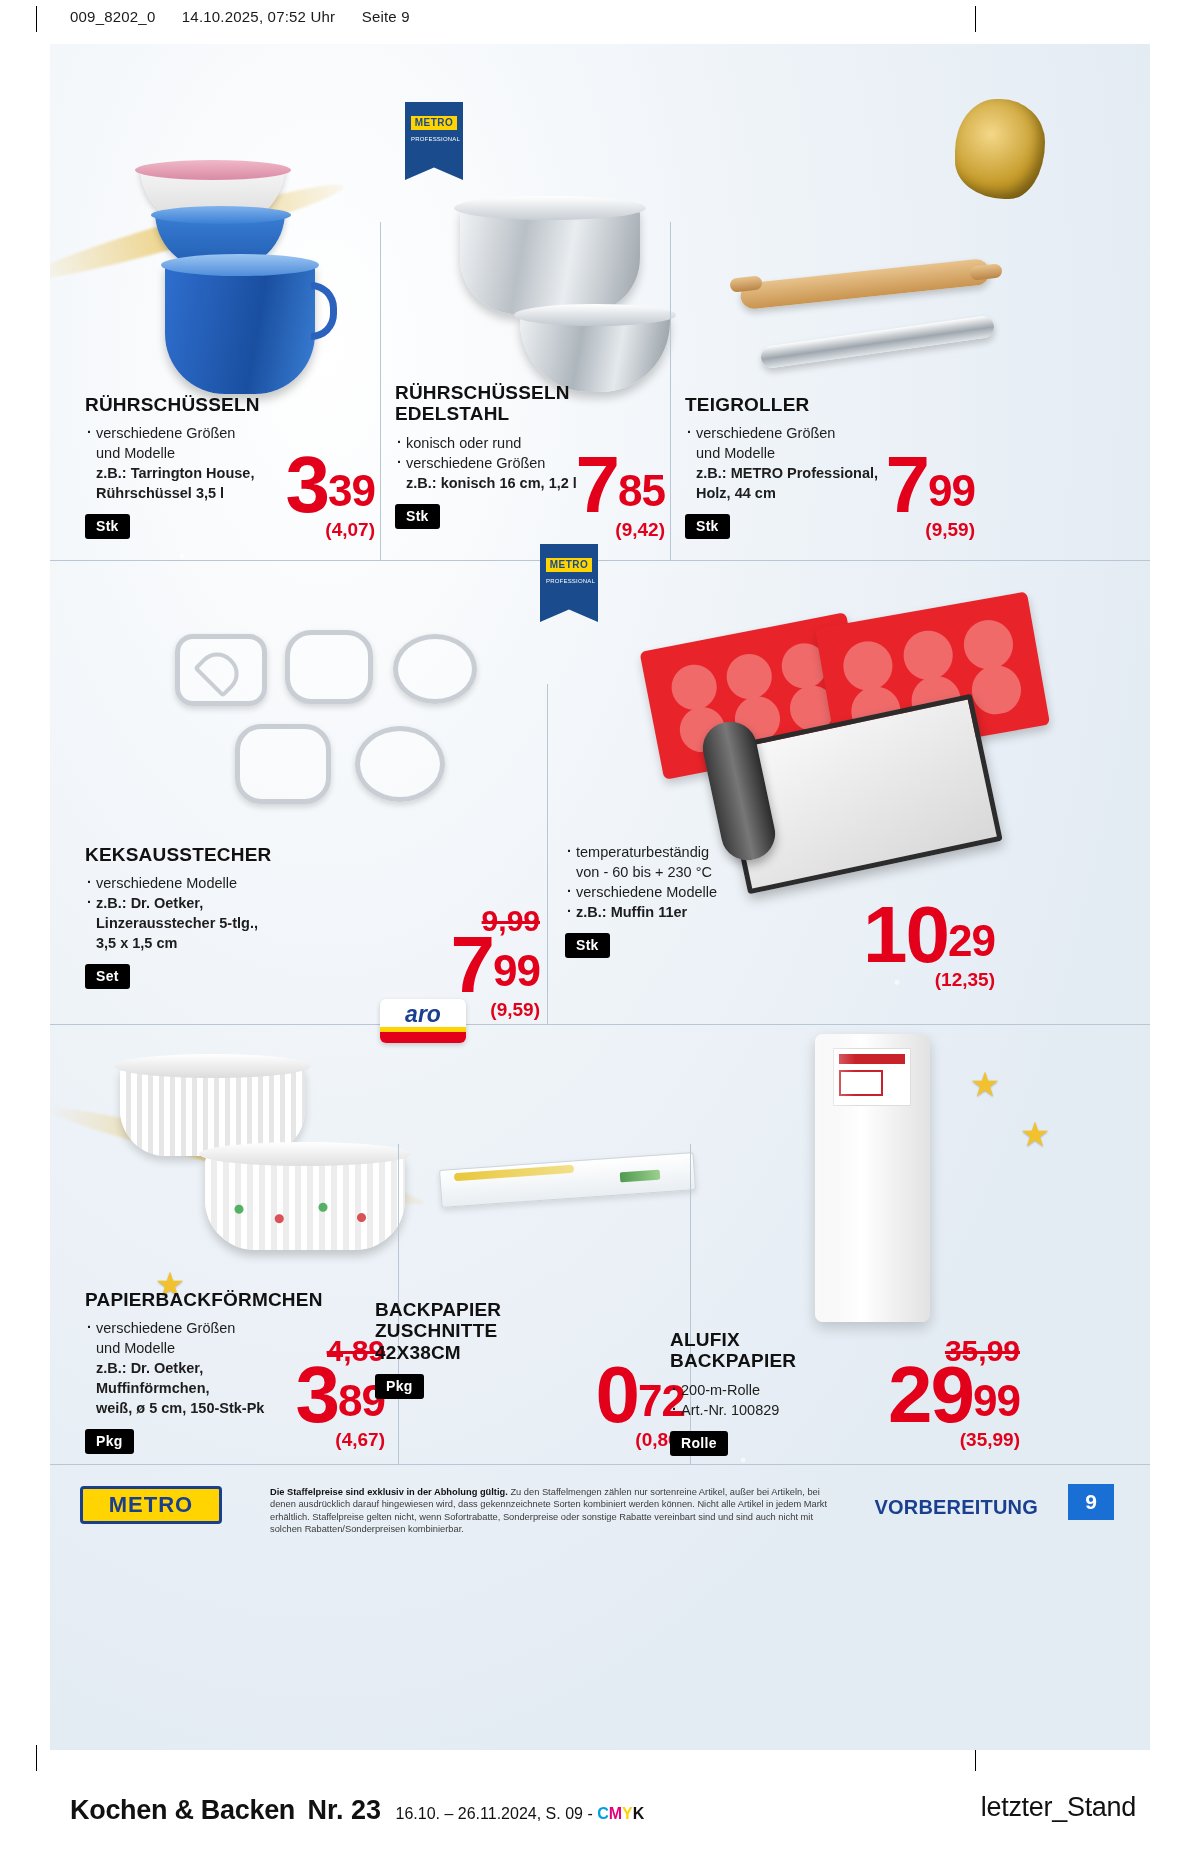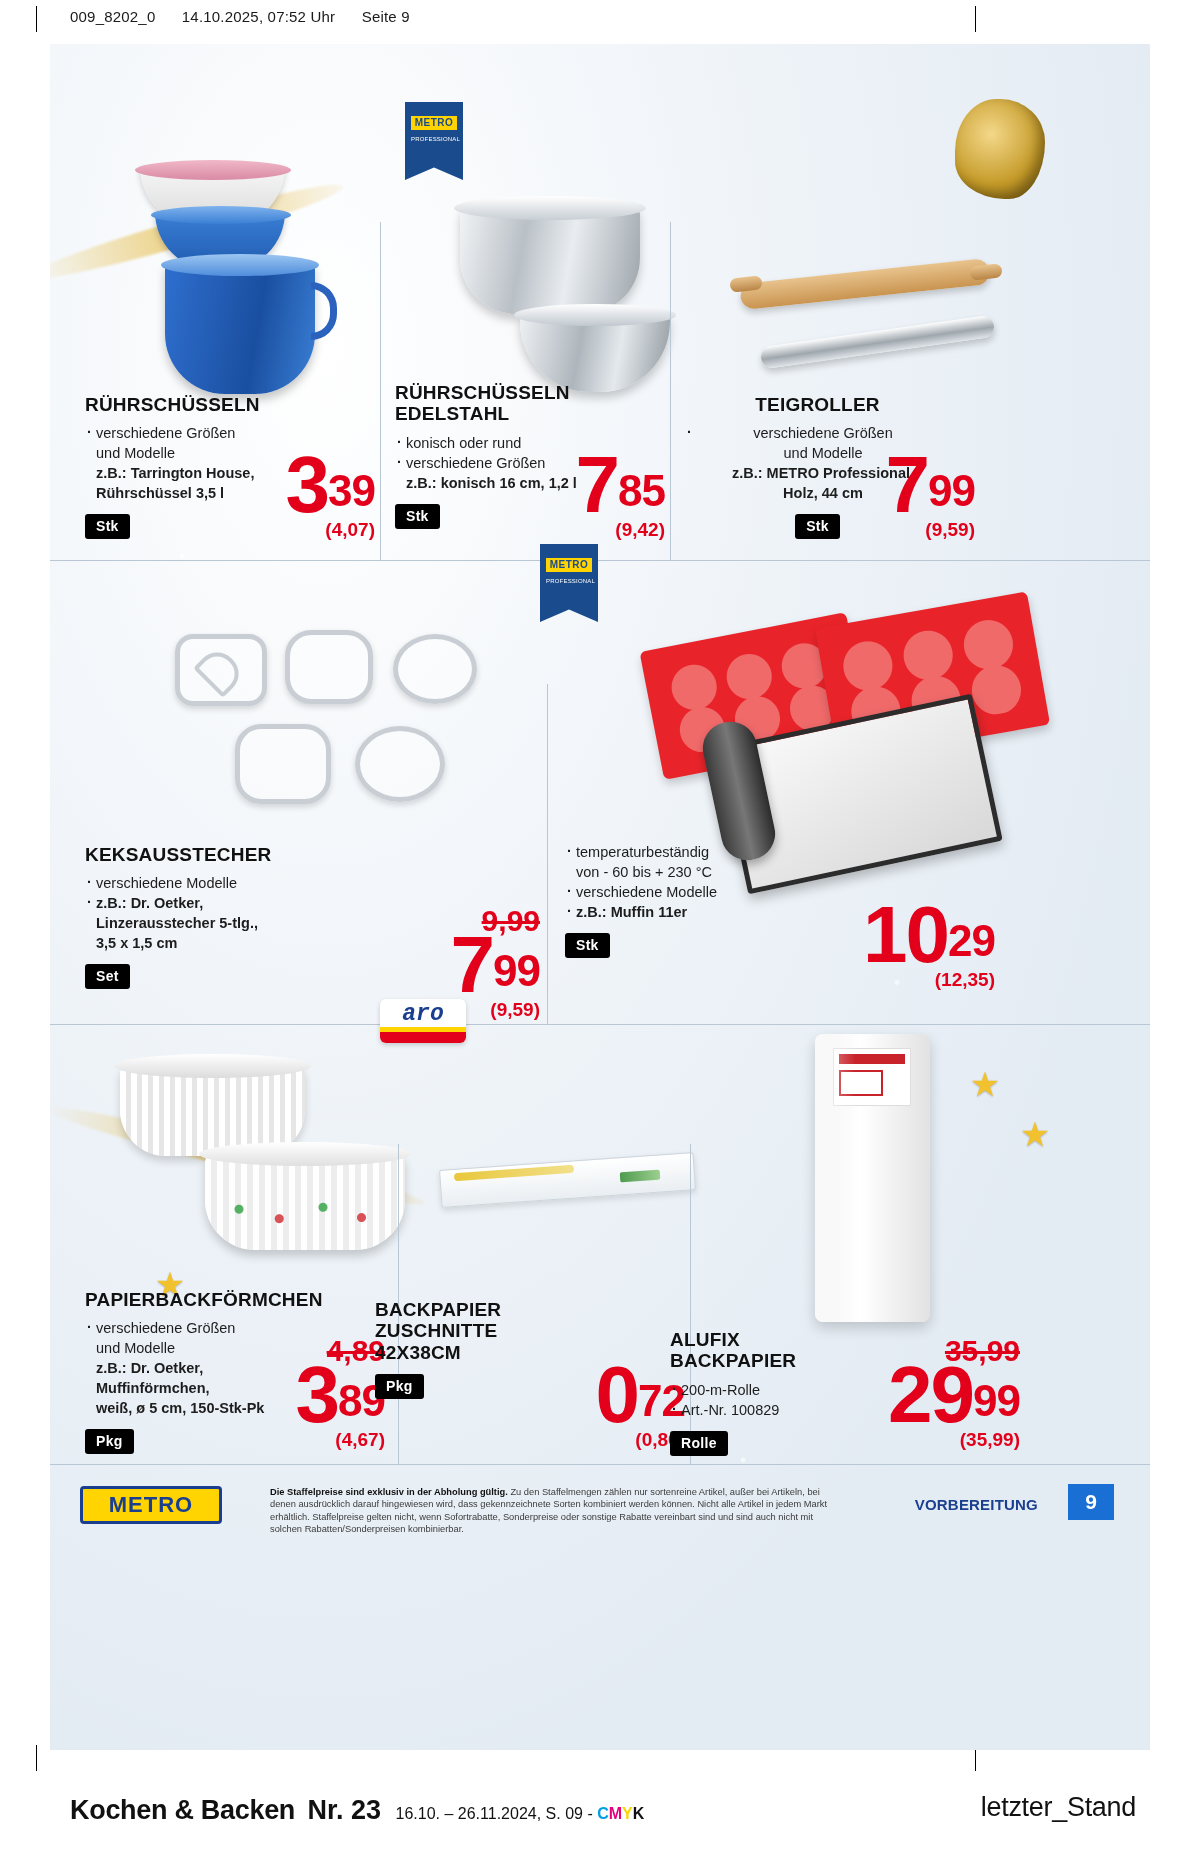--- a/index.html
+++ b/index.html
@@ -137,21 +137,21 @@
   }
   .metro-logo span {
     position:absolute; inset:0; display:flex; align-items:center; justify-content:center;
     color:#1a3f8f; font-weight:bold; font-size:22px; letter-spacing:1px;
   }
   .legal {
     position:absolute; font-size:9.3px; color:#3b3b3b; line-height:1.33; width:560px;
   }
   .legal b { color:#111; }
   .vorb {
-    position:absolute; color:#1a3f8f; font-weight:bold; font-size:15px;
+    position:absolute; color:#1a3f8f; font-weight:bold; font-size:20px;
     letter-spacing:.2px;
   }
   .pagebox {
     position:absolute; width:46px; height:36px; background:#1a6fd4;
     color:#fff; font-weight:bold; font-size:21px;
     display:flex; align-items:center; justify-content:center;
   }
 
   
   .bottomline { position:absolute; left:70px; top:1795px; white-space:nowrap; }
@@ -275,21 +275,21 @@
         <div class="bullet">verschiedene Größen</div>
         <div class="sub bold">z.B.: konisch 16 cm, 1,2 l</div>
       </div>
       <div class="unit">Stk</div>
     </div>
     <div class="price" style="left:490px;top:408px;width:125px;text-align:right;">
       <span class="big">7</span><span class="cents">85</span>
       <div class="basis">(9,42)</div>
     </div>
 
-    <div class="block" style="left:635px;top:350px;width:265px;text-align:center;">
+    <div class="block" style="left:635px;top:350px;width:265px;">
       <div class="ptitle">TEIGROLLER</div>
       <div class="pdesc">
         <div class="bullet">verschiedene Größen</div>
         <div class="sub">und Modelle</div>
         <div class="sub bold">z.B.: METRO Professional,</div>
         <div class="sub bold">Holz, 44 cm</div>
       </div>
       <div class="unit">Stk</div>
     </div>
     <div class="price" style="left:800px;top:408px;width:125px;text-align:right;">
@@ -372,21 +372,21 @@
         <div class="bullet">verschiedene Modelle</div>
         <div class="bullet bold">z.B.: Muffin 11er</div>
       </div>
       <div class="unit">Stk</div>
     </div>
     <div class="price" style="left:780px;top:858px;width:165px;text-align:right;">
       <span class="big">10</span><span class="cents">29</span>
       <div class="basis">(12,35)</div>
     </div>
 
-    <div class="arologo" style="left:330px;top:955px;font-family:Liberation Mono, monospace;">
+    <div class="arologo" style="left:330px;top:955px;">
       <div class="txt">aro</div>
       <div class="bar2"></div>
       <div class="bar"></div>
     </div>
 
     <div class="art" style="left:50px;top:1000px;width:320px;height:230px;">
       <div style="position:absolute;left:20px;top:20px;width:185px;height:92px;
                   border-radius:10px 10px 46px 46px;
                   background:repeating-linear-gradient(90deg,#ffffff 0 6px,#e6e6e6 6px 11px);
                   box-shadow:0 5px 9px rgba(0,0,0,.16);"></div>

